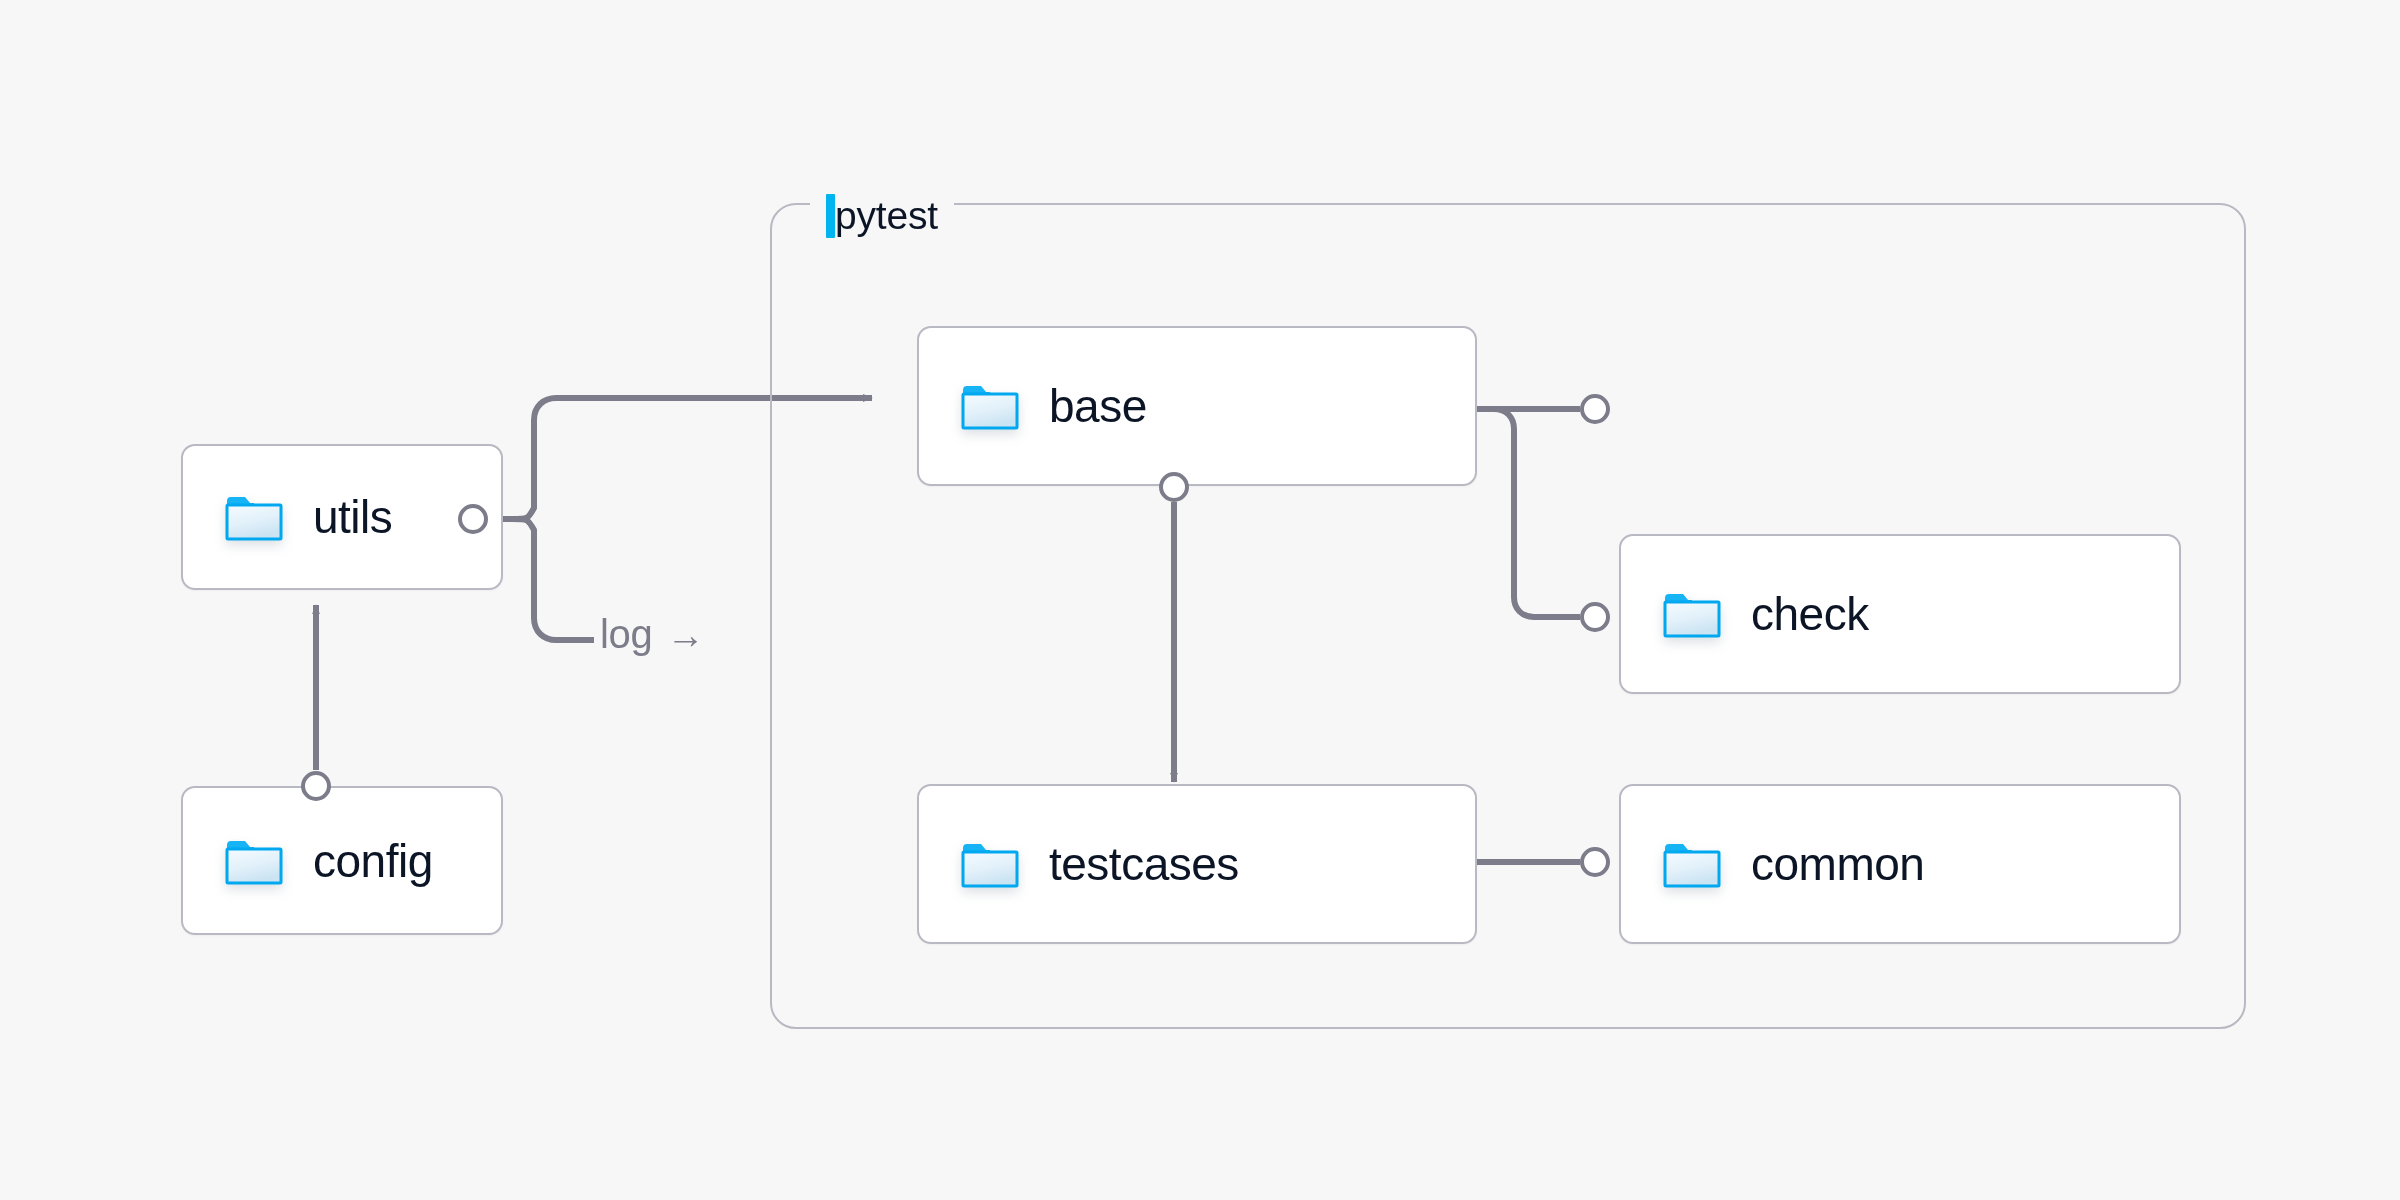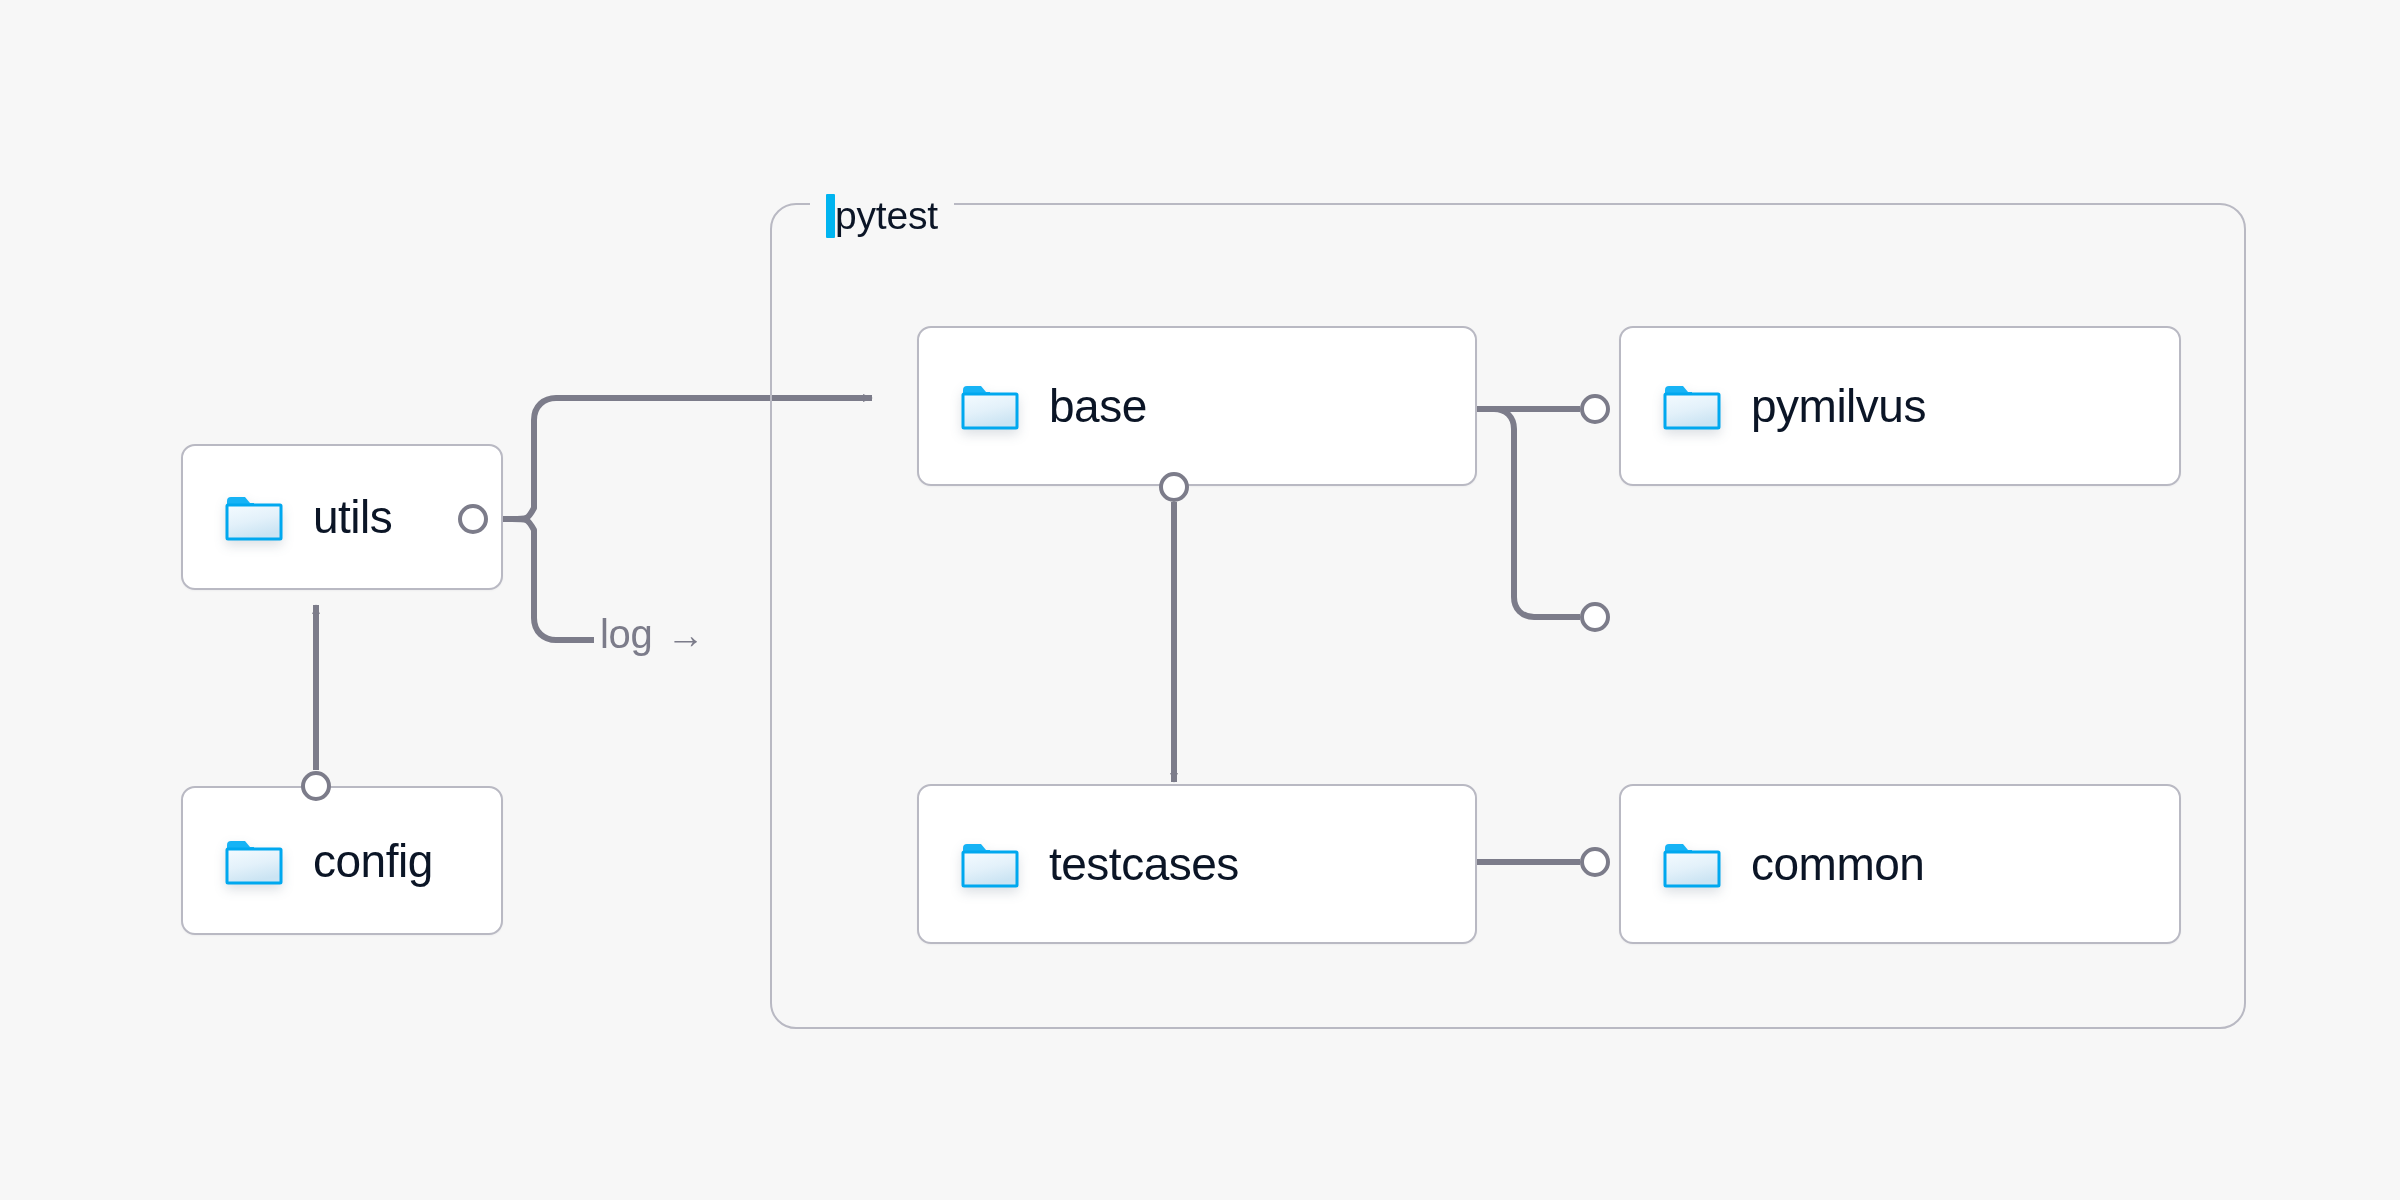--- a/index.html
+++ b/index.html
@@ -193,31 +193,31 @@
   <div class="node" style="left:893px; top:784px; width:560px; height:160px;">
     <span class="folder">
       <svg width="58" height="48" viewBox="0 0 58 48">
         <path d="M2,8 a4,4 0 0 1 4,-4 h14 l5,6 h4 v4 h-27 z" fill="#16b3f5"></path>
         <rect x="2" y="12" width="54" height="34" rx="1" fill="url(#folderGrad)" stroke="#00a8ef" stroke-width="3"></rect>
       </svg>
     </span>
     <span class="label">testcases</span>
   </div>
 
-  <div class="node" style="left:1595px; top:326px; width:562px; height:160px;">
-    <span class="folder">
-      <svg width="58" height="48" viewBox="0 0 58 48">
-        <path d="M2,8 a4,4 0 0 1 4,-4 h14 l5,6 h4 v4 h-27 z" fill="#16b3f5"></path>
-        <rect x="2" y="12" width="54" height="34" rx="1" fill="url(#folderGrad)" stroke="#00a8ef" stroke-width="3"></rect>
-      </svg>
-    </span>
-    <span class="label">pymilvus</span>
-  </div>
   <span class="dot" style="left:1580px; top:394px;"></span>
 
+  <div class="node" style="left:1595px; top:534px; width:562px; height:160px;">
+    <span class="folder">
+      <svg width="58" height="48" viewBox="0 0 58 48">
+        <path d="M2,8 a4,4 0 0 1 4,-4 h14 l5,6 h4 v4 h-27 z" fill="#16b3f5"></path>
+        <rect x="2" y="12" width="54" height="34" rx="1" fill="url(#folderGrad)" stroke="#00a8ef" stroke-width="3"></rect>
+      </svg>
+    </span>
+    <span class="label">check</span>
+  </div>
   <span class="dot" style="left:1580px; top:602px;"></span>
 
   <div class="node" style="left:1595px; top:784px; width:562px; height:160px;">
     <span class="folder">
       <svg width="58" height="48" viewBox="0 0 58 48">
         <path d="M2,8 a4,4 0 0 1 4,-4 h14 l5,6 h4 v4 h-27 z" fill="#16b3f5"></path>
         <rect x="2" y="12" width="54" height="34" rx="1" fill="url(#folderGrad)" stroke="#00a8ef" stroke-width="3"></rect>
       </svg>
     </span>
     <span class="label">common</span>

